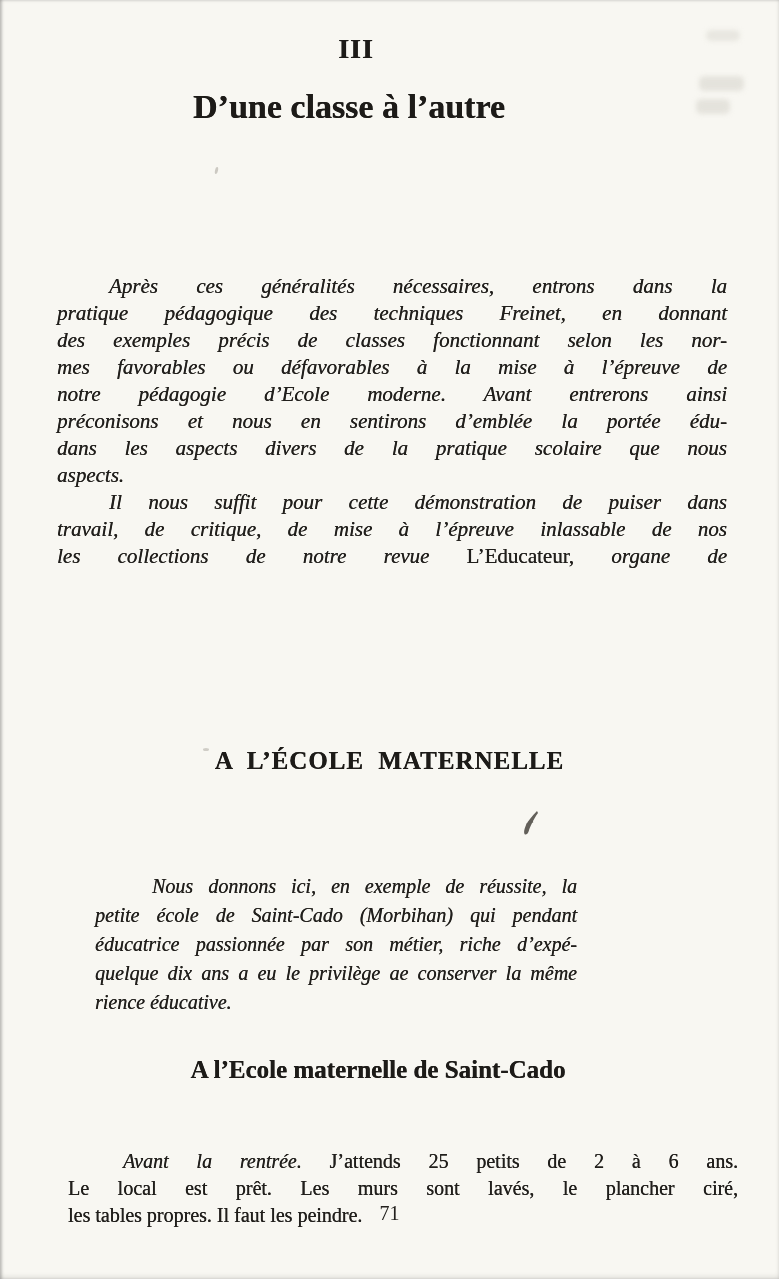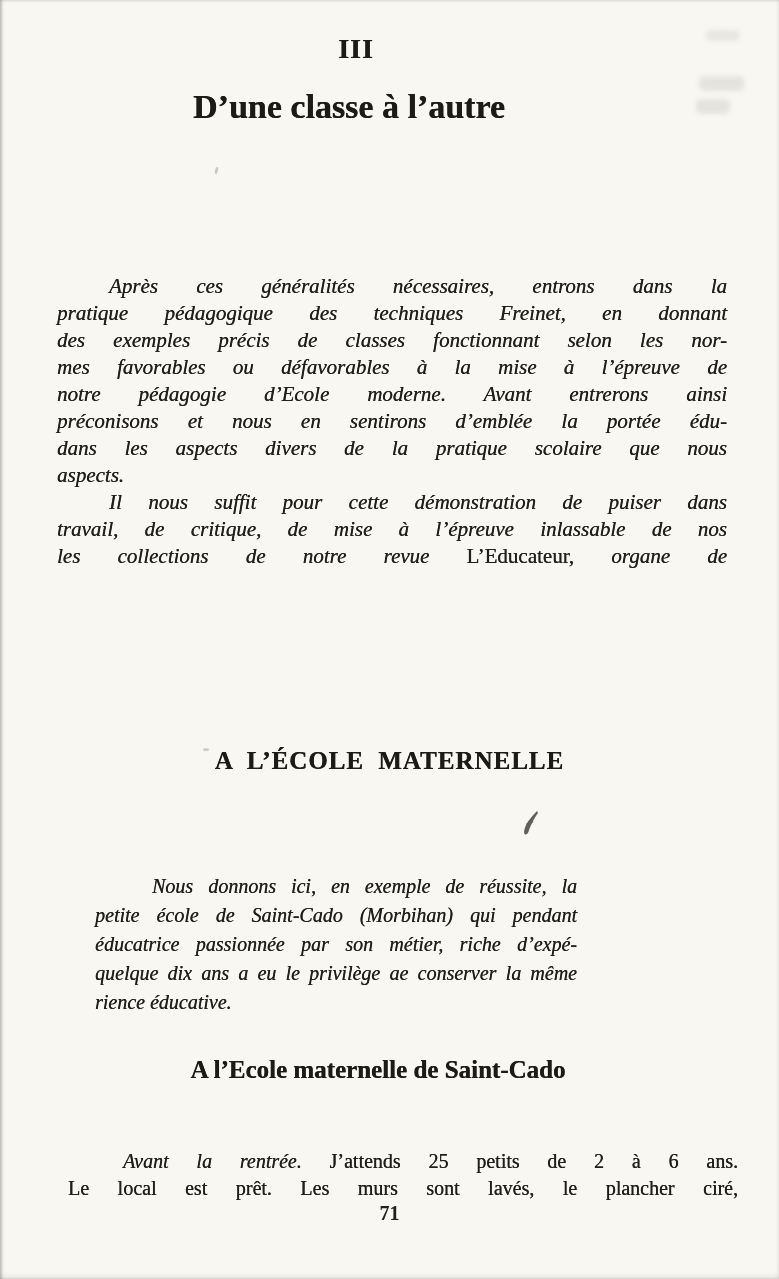--- a/index.html
+++ b/index.html
@@ -67,21 +67,21 @@
     position: absolute; top: 1040px; left: 0; width: 724px; margin: 16px;
     text-align: center;
     font-size: 25px; font-weight: bold;
     color: #1d1b18;
     text-shadow: 0.3px 0 0 currentColor;
   }
 
   .page-number {
     position: absolute; top: 1202px; left: 0; width: 779px;
     text-align: center;
-    font-size: 20px; font-weight: bold;
+    font-size: 20px; font-weight: normal;
     color: #23211e;
   }
 
   
   .ink-mark { position: absolute; top: 808px; left: 518px; width: 24px; height: 30px; opacity: 0.85; }
   .smudge { position: absolute; background: #d8d6ce; filter: blur(2.5px); border-radius: 5px; }
   .smudge-1 { top: 30px; left: 706px; width: 34px; height: 11px; opacity: 0.5; }
   .smudge-2 { top: 76px; left: 699px; width: 45px; height: 15px; opacity: 0.6; }
   .smudge-3 { top: 99px; left: 696px; width: 34px; height: 15px; opacity: 0.6; }
   .speck { position: absolute; background: #a8a49b; border-radius: 50%; }
@@ -139,18 +139,19 @@
         <div class="tline tline-last"><span>rience éducative.</span></div>
       </div>
   </section>
 
   <h3 class="subsection-heading">A l’Ecole maternelle de Saint-Cado</h3>
 
   <section class="text-block block-4">
     <div class="para roman">
         <div class="tline"><span class="run-italic">Avant la rentrée.</span><span class="run-roman"> J’attends 25 petits de 2 à 6 ans.</span></div>
         <div class="tline"><span>Le local est prêt. Les murs sont lavés, le plancher ciré,</span></div>
+        <div class="tline tline-last"><span>les tables propres. Il faut les peindre.</span></div>
       </div>
   </section>
 
   <div class="page-number">71</div>
 
 </div>
 
 </body></html>

